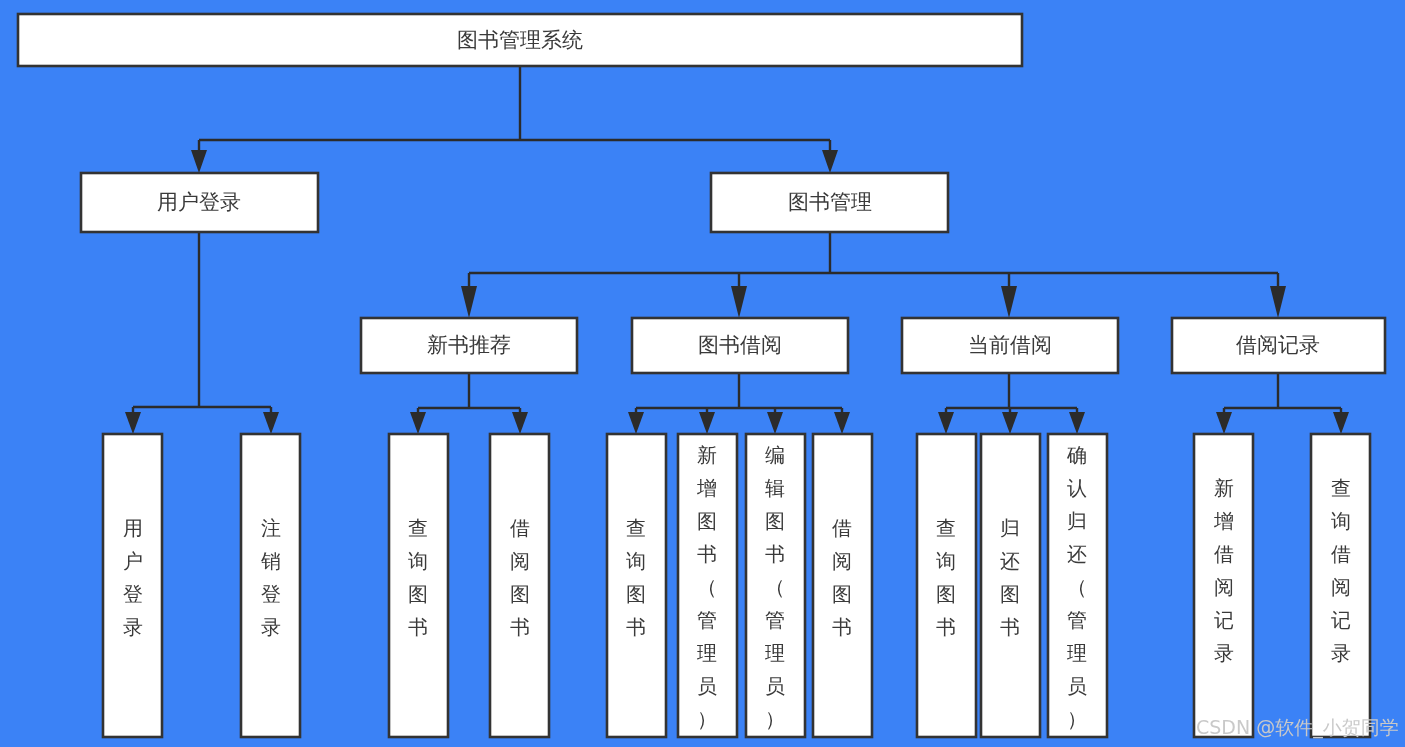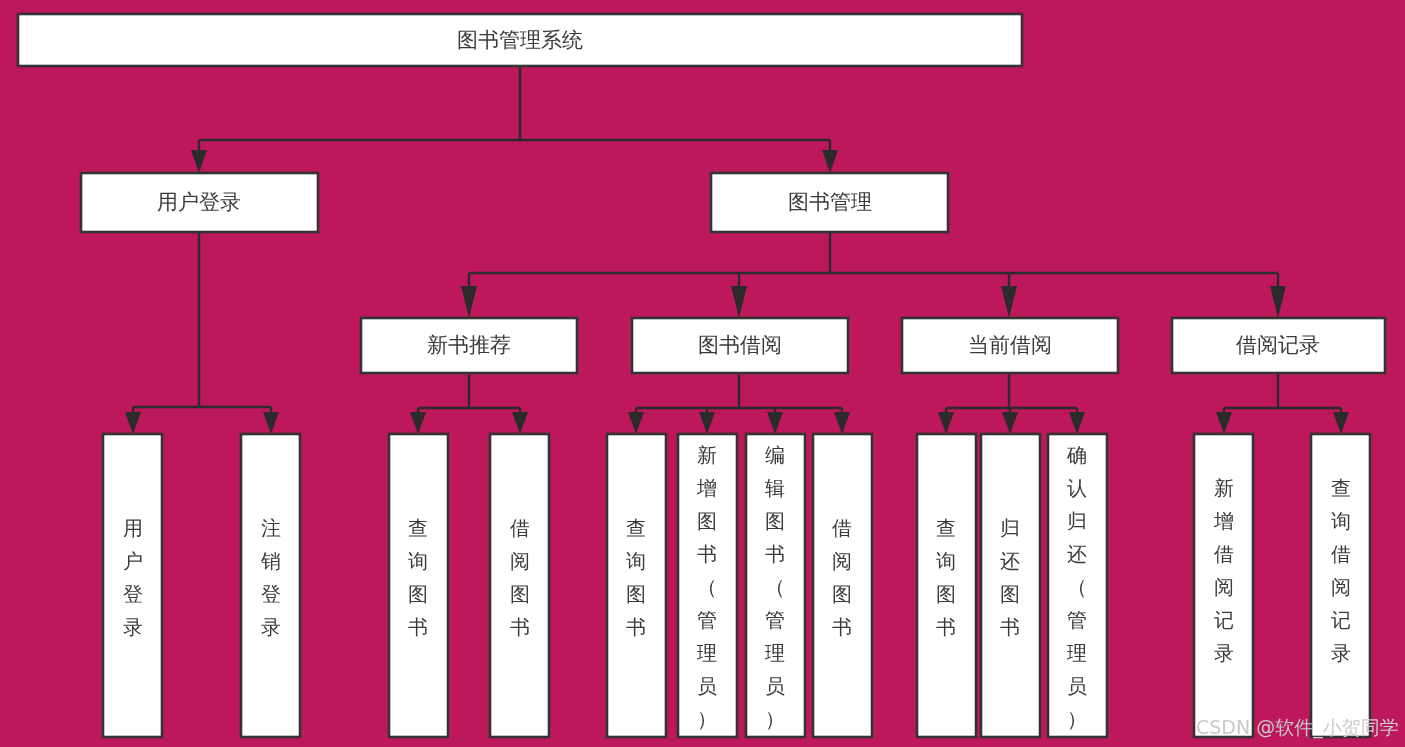--- a/index.html
+++ b/index.html
@@ -4,21 +4,21 @@
 <style>
   html, body {
     margin: 0;
     padding: 0;
     background: #ffffff;
   }
   #page {
     position: relative;
     width: 1405px;
     height: 747px;
-    background: #be185d;
+    background: #3b82f6;
     font-family: "DejaVu Sans", "Liberation Sans", sans-serif;
     overflow: hidden;
   }
   #diagram-svg {
     position: absolute;
     left: 0;
     top: 0;
     width: 1405px;
     height: 747px;
   }

